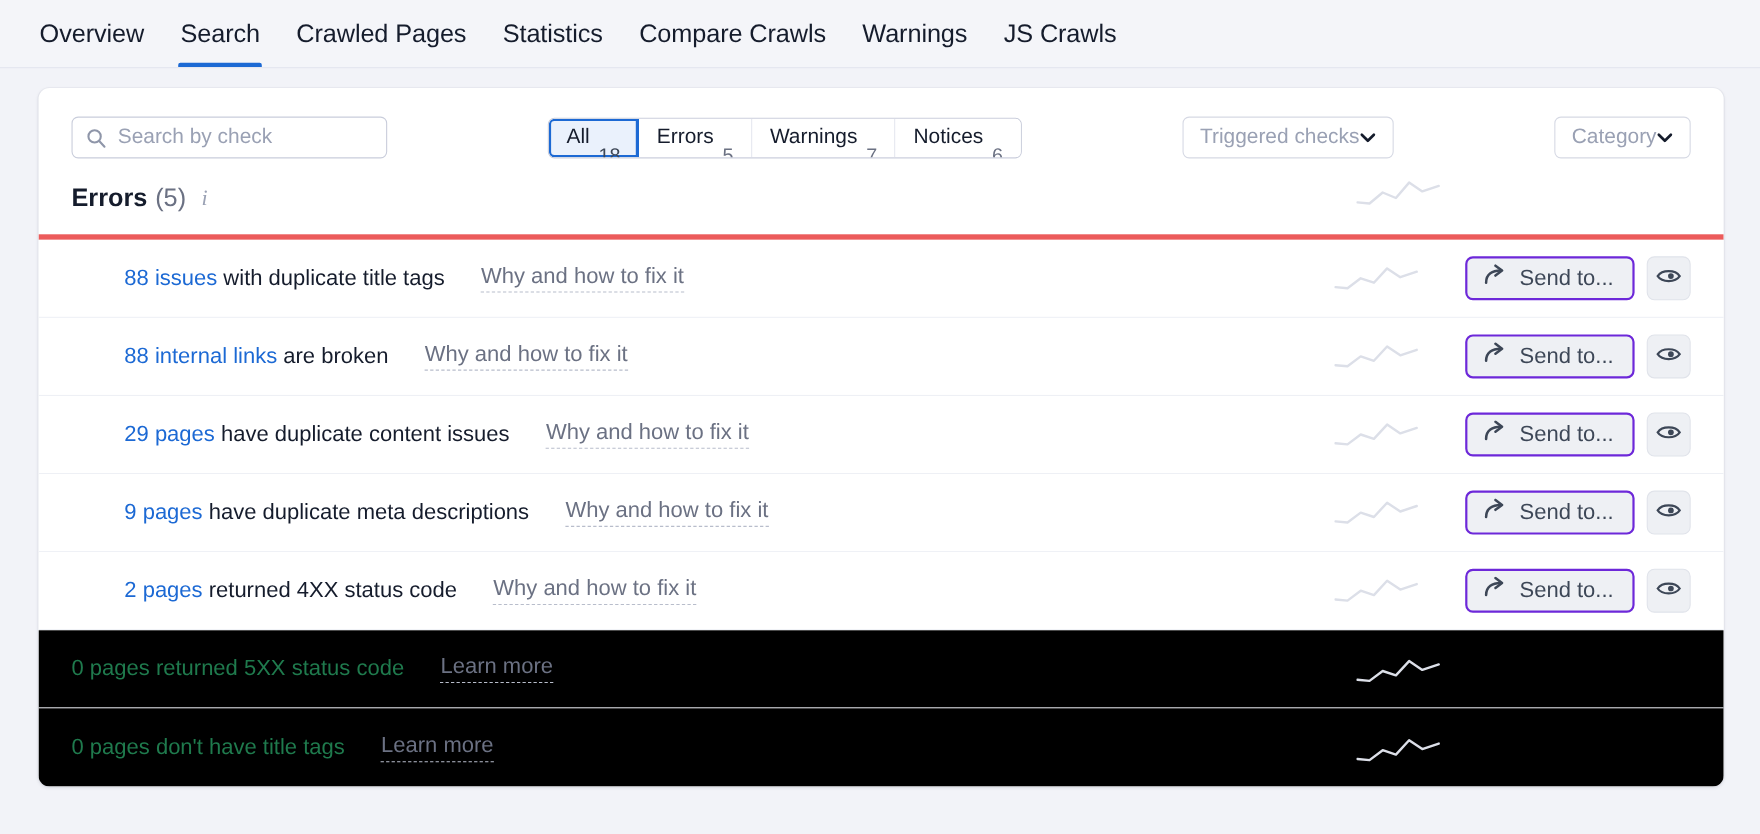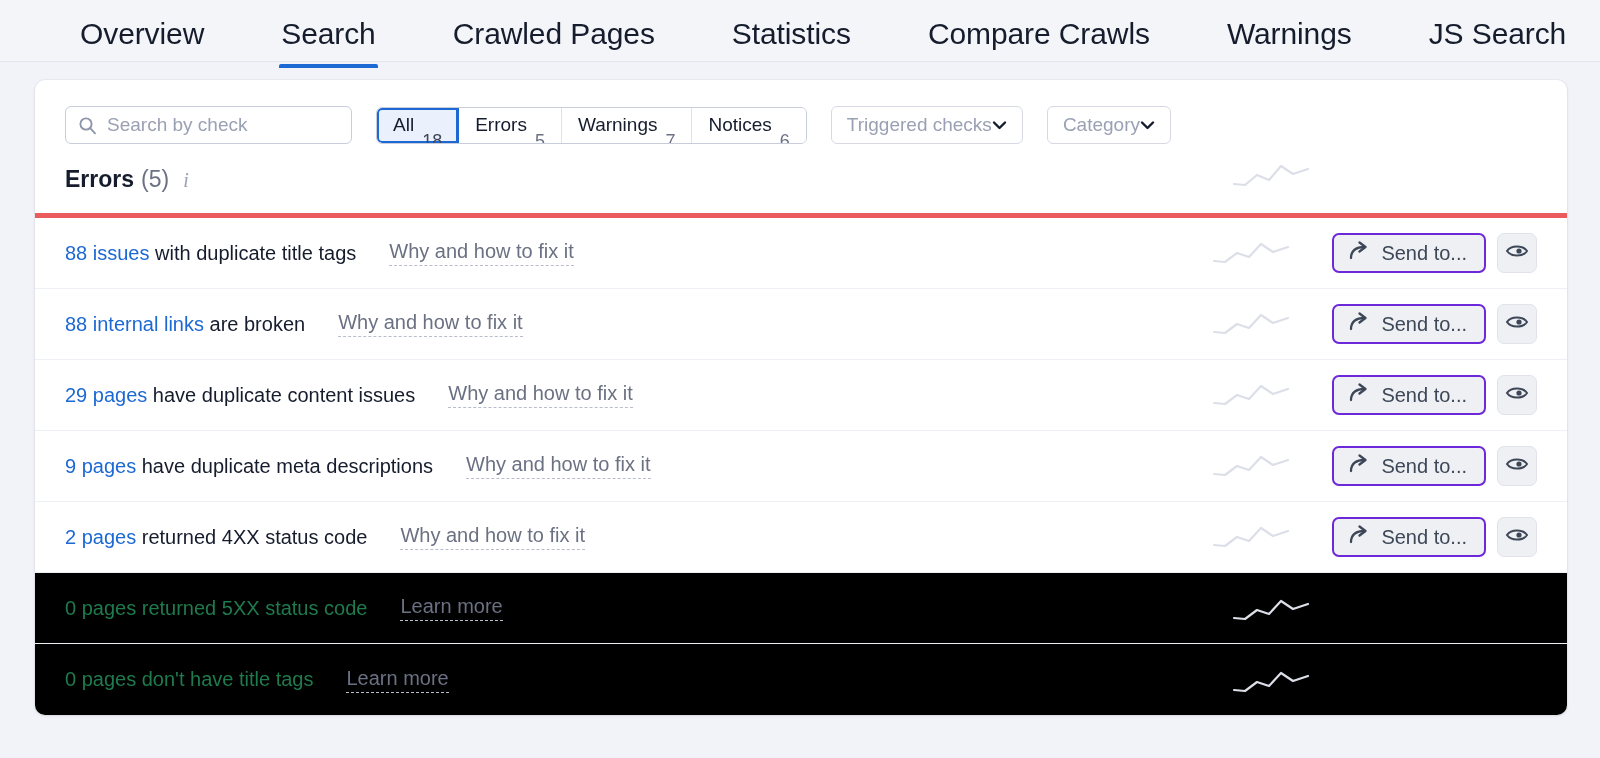--- a/index.html
+++ b/index.html
@@ -17,29 +17,28 @@
     height: 62px;
     background: #f4f5f9;
     display: flex;
     align-items: flex-start;
     padding-left: 36px;
     border-bottom: 1px solid #e4e6ef;
     position: relative;
   }
   .tab {
     position: relative;
-    font-size: 30px;
+    font-size: 23px;
     color: #151c2c;
     line-height: 1;
     padding: 19px 0 18px 0;
     margin-right: 33px;
     cursor: pointer;
     white-space: nowrap;
     letter-spacing: -0.1px;
-    margin-left: 44px;
   }
   .tab.active { color: #151c2c; }
   .tab.active::after {
     content: "";
     position: absolute;
     left: -2px; right: -2px;
     bottom: -1px;
     height: 4px;
     background: #1c69d4;
     border-radius: 2px 2px 0 0;
@@ -56,20 +55,21 @@
     box-shadow: 0 1px 3px rgba(30,40,70,0.10), 0 0 0 1px rgba(30,40,70,0.03);
     overflow: hidden;
   }
 
   
   .filters {
     display: flex;
     align-items: center;
     padding: 26px 30px 0 30px;
     gap: 24px;
+    justify-content: space-between;
   }
   .search-box {
     width: 287px;
     height: 38px;
     border: 1px solid #c9cddb;
     border-radius: 6px;
     display: flex;
     align-items: center;
     padding: 0 12px;
     background: #fff;
@@ -164,21 +164,21 @@
     background: #fff;
   }
   .row.zero { background: #000000; }
   .row:last-child { border-bottom: none; }
 
   .row-text {
     font-size: 20px;
     color: #151c2c;
     white-space: nowrap;
   }
-  .row-text .metric { color: #1c69d4; cursor: pointer; }
+  .row-text .metric { color: #1c69d4; cursor: pointer; margin-left: 48px; }
   .row.zero .row-text { color: #1f7a4d; }
 
   .fix-link {
     margin-left: 33px;
     font-size: 20px;
     color: #6b7183;
     border-bottom: 1px dashed #b8bdcb;
     padding-bottom: 2px;
     cursor: pointer;
     white-space: nowrap;
@@ -220,21 +220,21 @@
 </head>
 <body>
 
 <div class="tabbar">
   <div class="tab"><span>Overview</span></div>
   <div class="tab active"><span>Search</span></div>
   <div class="tab"><span>Crawled Pages</span></div>
   <div class="tab"><span>Statistics</span></div>
   <div class="tab"><span>Compare Crawls</span></div>
   <div class="tab"><span>Warnings</span></div>
-  <div class="tab"><span>JS Search</span></div>
+  <div class="tab"><span>JS Crawls</span></div>
 </div>
 
 <div class="card">
 
   <div class="filters">
 
     <div class="search-box">
       <span class="mag">
         <svg width="19" height="19" viewBox="0 0 19 19">
             <circle cx="8" cy="8" r="5.6" fill="none" stroke="#8f96a9" stroke-width="1.9"></circle>

